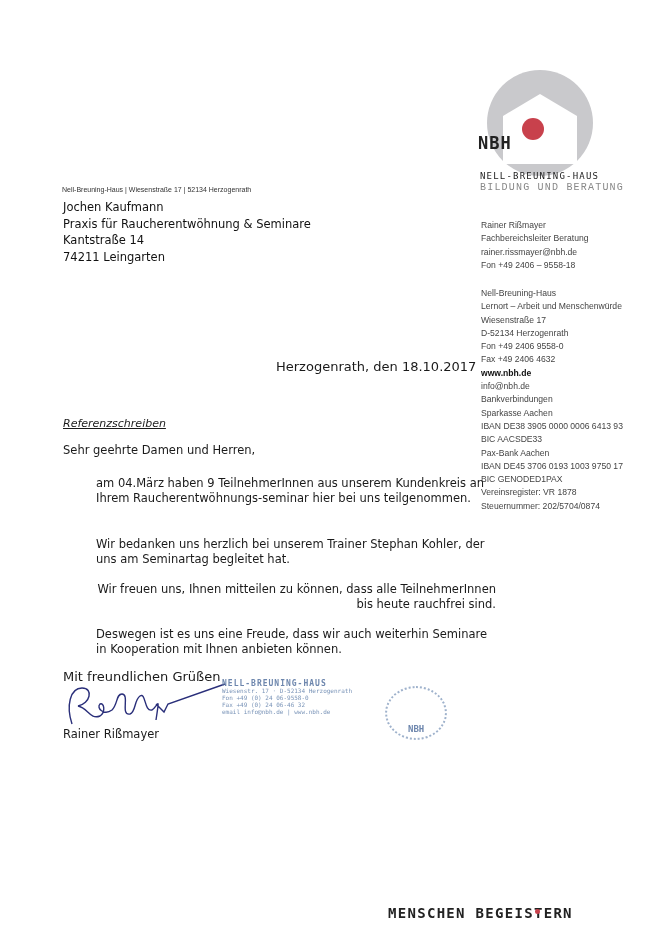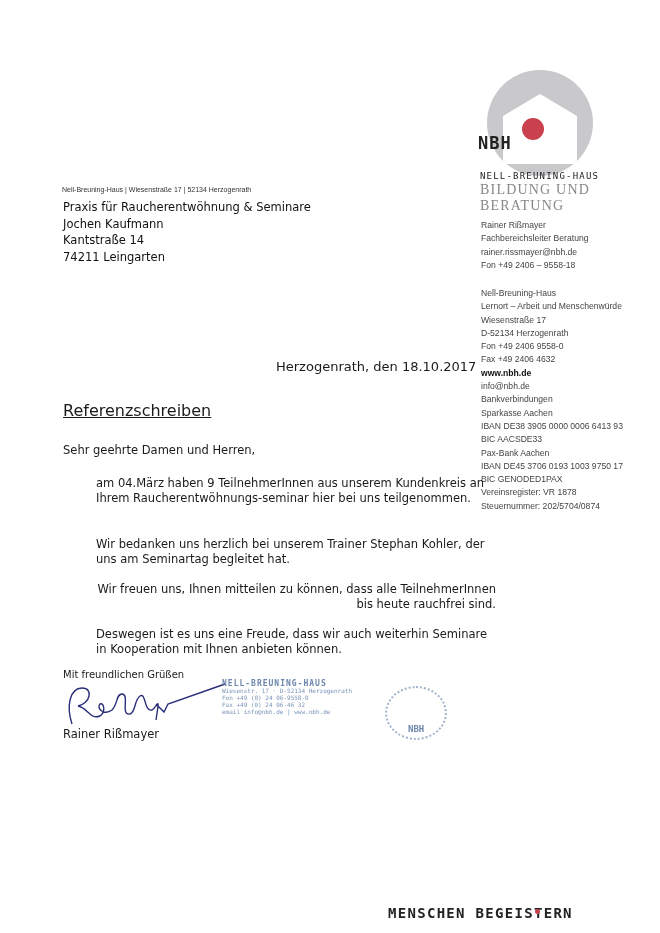--- a/index.html
+++ b/index.html
@@ -3,30 +3,30 @@
 <meta charset="utf-8">
 <style>
   html, body { margin: 0; padding: 0; background: #ffffff; }
   body { width: 660px; height: 933px; position: relative; overflow: hidden; font-family: "DejaVu Sans", sans-serif; color: #1a1a1a; }
   .abs { position: absolute; }
   .logo-circle { left: 487px; top: 70px; width: 106px; height: 106px; border-radius: 50%; background: #c9c9cc; }
   .logo-house { left: 503px; top: 94px; }
   .logo-dot { left: 522px; top: 118px; width: 22px; height: 22px; border-radius: 50%; background: #c8414c; }
   .logo-text { left: 478px; top: 133px; font-family: "DejaVu Sans Mono", monospace; font-weight: bold; font-size: 17px; letter-spacing: 1px; color: #222; }
   .brand-name { left: 480px; top: 171px; font-family: "DejaVu Sans Mono", monospace; font-size: 9px; letter-spacing: 1.2px; color: #222; }
-  .brand-sub { left: 480px; top: 182px; font-family: Liberation Serif, serif; font-size: 14px; letter-spacing: 1.2px; color: #888; }
+  .brand-sub { left: 480px; top: 182px; font-family: Liberation Mono, monospace; font-size: 10px; letter-spacing: 1.2px; color: #888; }
   .sender-line { left: 62px; top: 186px; font-family: "Liberation Sans", sans-serif; font-size: 7px; color: #333; }
   .recipient { left: 63px; top: 199px; font-family: "DejaVu Sans", sans-serif; font-size: 11.5px; line-height: 16.5px; color: #111; }
   .side { left: 481px; font-family: "Liberation Sans", sans-serif; font-size: 8.6px; line-height: 13.3px; color: #444; }
   .side .bold { color: #111; font-weight: bold; }
   .date { left: 276px; top: 359px; font-size: 13px; }
-  .subject { left: 63px; top: 401px; font-size: 16px; text-decoration: underline; }
+  .subject { left: 63px; top: 417px; font-size: 11px; font-style: italic; text-decoration: underline; }
   .greeting { left: 63px; top: 443px; font-size: 11.5px; }
   .para { left: 76px; font-size: 11.5px; line-height: 15px; width: 400px; margin-left: 20px; }
-  .closing { left: 63px; top: 669px; font-size: 10px; }
+  .closing { left: 63px; top: 669px; font-size: 13px; }
   .signer { left: 63px; top: 727px; font-size: 11.5px; }
   .signature { left: 60px; top: 676px; }
   .stamp { left: 222px; top: 680px; width: 220px; height: 58px; color: #7a94b8; font-family: "DejaVu Sans Mono", monospace; font-size: 6px; line-height: 7px; }
   .stamp-title { font-size: 8px; font-weight: bold; letter-spacing: 1px; color: #6d86ad; }
   .stamp-logo { left: 385px; top: 686px; width: 58px; height: 50px; border-radius: 50%; border: 2px dotted #9fb2cc; }
   .stamp-nbh { left: 408px; top: 724px; font-family: "DejaVu Sans Mono", monospace; font-size: 9px; font-weight: bold; color: #6d86ad; }
   .footer { left: 376px; top: 905px; font-family: "DejaVu Sans Mono", monospace; font-size: 14px; font-weight: bold; letter-spacing: 1.3px; color: #222; padding-left: 12px; }
   .footer-dot { left: 535px; top: 909px; width: 5px; height: 5px; border-radius: 50%; background: #c8414c; }
 </style>
 </head>
@@ -37,22 +37,22 @@
   <polygon points="37,0 74,22 74,70 0,70 0,22" fill="#ffffff"></polygon>
 </svg>
 <div class="abs logo-dot"></div>
 <div class="abs logo-text">NBH</div>
 <div class="abs brand-name">NELL-BREUNING-HAUS</div>
 <div class="abs brand-sub">BILDUNG UND BERATUNG</div>
 
 <div class="abs sender-line">Nell-Breuning-Haus | Wiesenstraße 17 | 52134 Herzogenrath</div>
 
 <div class="abs recipient">
+  <div>Jochen Kaufmann</div>
   <div>Praxis für Raucherentwöhnung &amp; Seminare</div>
-  <div>Jochen Kaufmann</div>
   <div>Kantstraße 14</div>
   <div>74211 Leingarten</div>
 </div>
 
 <div class="abs side" style="top:219px;">
   <div>Rainer Rißmayer</div>
   <div>Fachbereichsleiter Beratung</div>
   <div>rainer.rissmayer@nbh.de</div>
   <div>Fon +49 2406 – 9558-18</div>
 </div>

